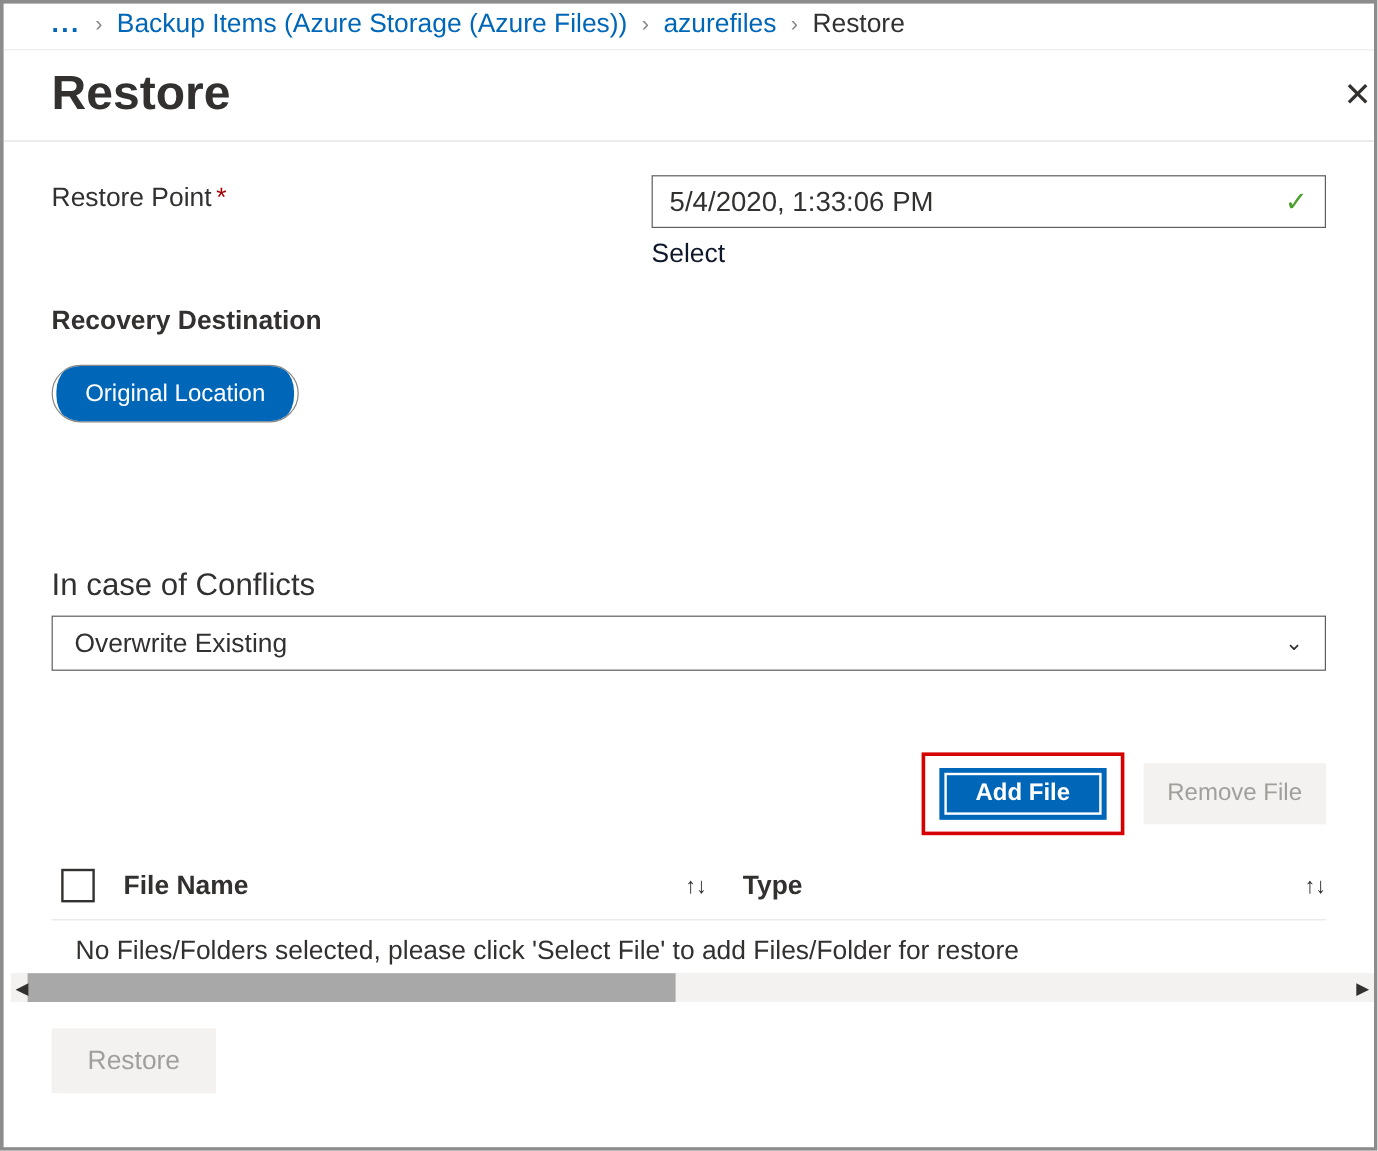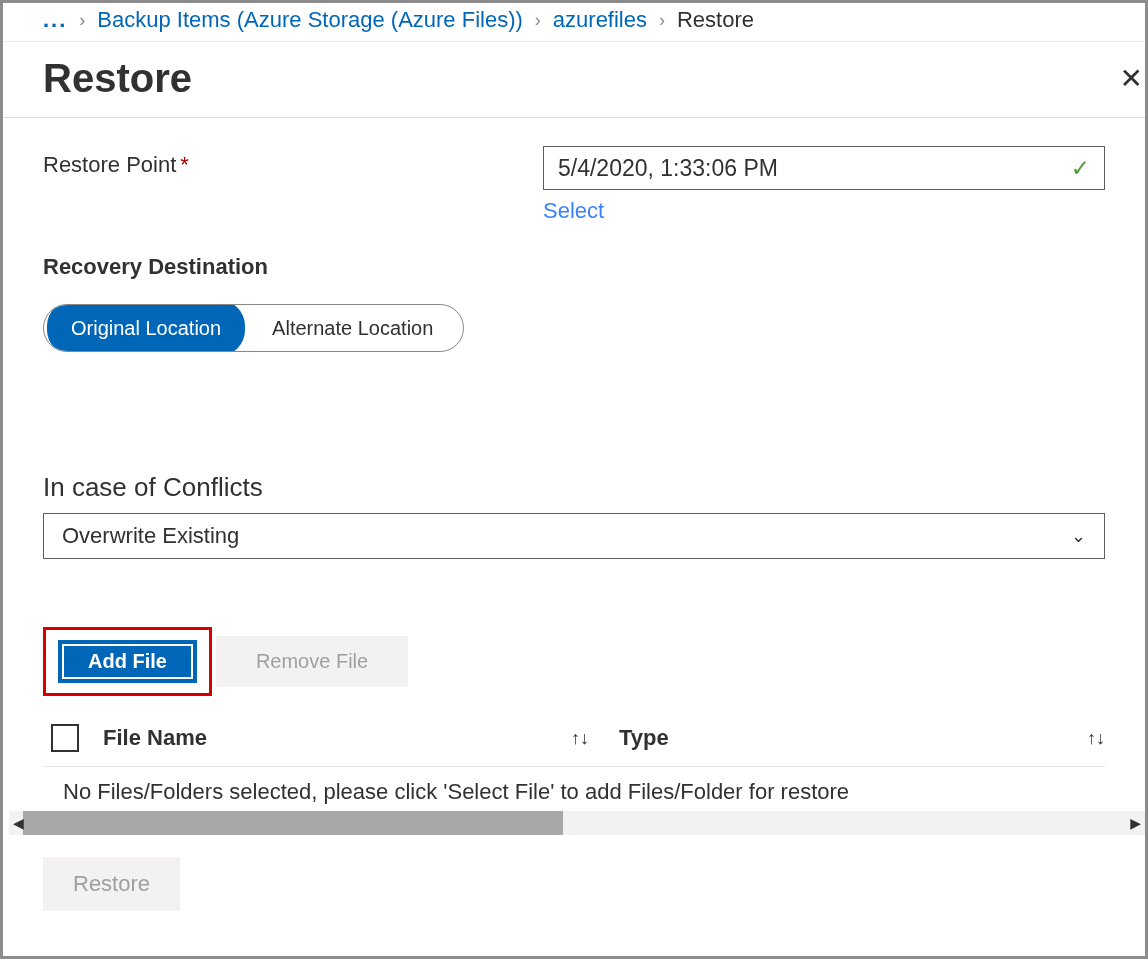--- a/index.html
+++ b/index.html
@@ -45,21 +45,21 @@
   .combo {
     display: flex;
     align-items: center;
     justify-content: space-between;
     border: 1px solid #605e5c;
     padding: 6px 14px;
     font-size: 23px;
     height: 44px;
   }
   .combo .check { color: #4aa02c; }
-  .select-link { color: #3b82f6; font-size: 22px; cursor: pointer; margin-top: 8px; display: inline-block; }
+  .select-link { color: #0f172a; font-size: 22px; cursor: pointer; margin-top: 8px; display: inline-block; }
   .section-head { font-size: 22px; font-weight: 600; margin: 30px 0 24px 0; }
   .pill-group {
     display: inline-flex;
     border: 1px solid #8a8886;
     border-radius: 26px;
     overflow: hidden;
     height: 48px;
     align-items: center;
   }
   .pill {
@@ -84,42 +84,42 @@
     display: flex;
     align-items: center;
     justify-content: space-between;
     border: 1px solid #605e5c;
     padding: 1px 18px;
     font-size: 22px;
     height: 46px;
     cursor: pointer;
   }
   .caret { font-size: 18px; }
-  .file-buttons { display: flex; gap: 4px; margin-top: 68px; align-items: center; }
+  .file-buttons { display: flex; gap: 16px; margin-top: 68px; align-items: center; justify-content: flex-end; }
   .highlight-box {
     border: 3px solid #d60000;
     padding: 10px 12px;
     display: inline-flex;
   }
   .btn-primary {
     background: #0067b8;
     color: #fff;
     border: 2px solid #0067b8;
     outline: 2px solid #fff;
     outline-offset: -6px;
     padding: 8px 28px;
     font-size: 20px;
     font-weight: 600;
     cursor: pointer;
   }
   .btn-disabled {
     background: #f3f2f1;
     color: #a19f9d;
     border: none;
-    padding: 14px 40px;
+    padding: 14px 20px;
     font-size: 20px;
     cursor: default;
   }
   .table-head {
     display: flex;
     align-items: center;
     margin-top: 28px;
     padding: 0 0 14px 8px;
     border-bottom: 1px solid #e5e5e5;
     font-size: 22px;
@@ -189,21 +189,20 @@
           <span>5/4/2020, 1:33:06 PM</span>
           <span class="check">✓</span>
         </div>
         <span class="select-link">Select</span>
       </div>
     </div>
 
     <div class="section-head">Recovery Destination</div>
     <div class="pill-group">
       <div class="pill active">Original Location</div>
-      <div class="pill inactive">Alternate Location</div>
     </div>
 
     <div class="conflict-label">In case of Conflicts</div>
     <div class="dropdown">
       <span>Overwrite Existing</span>
       <span class="caret">⌄</span>
     </div>
 
     <div class="file-buttons">
       <span class="highlight-box">

